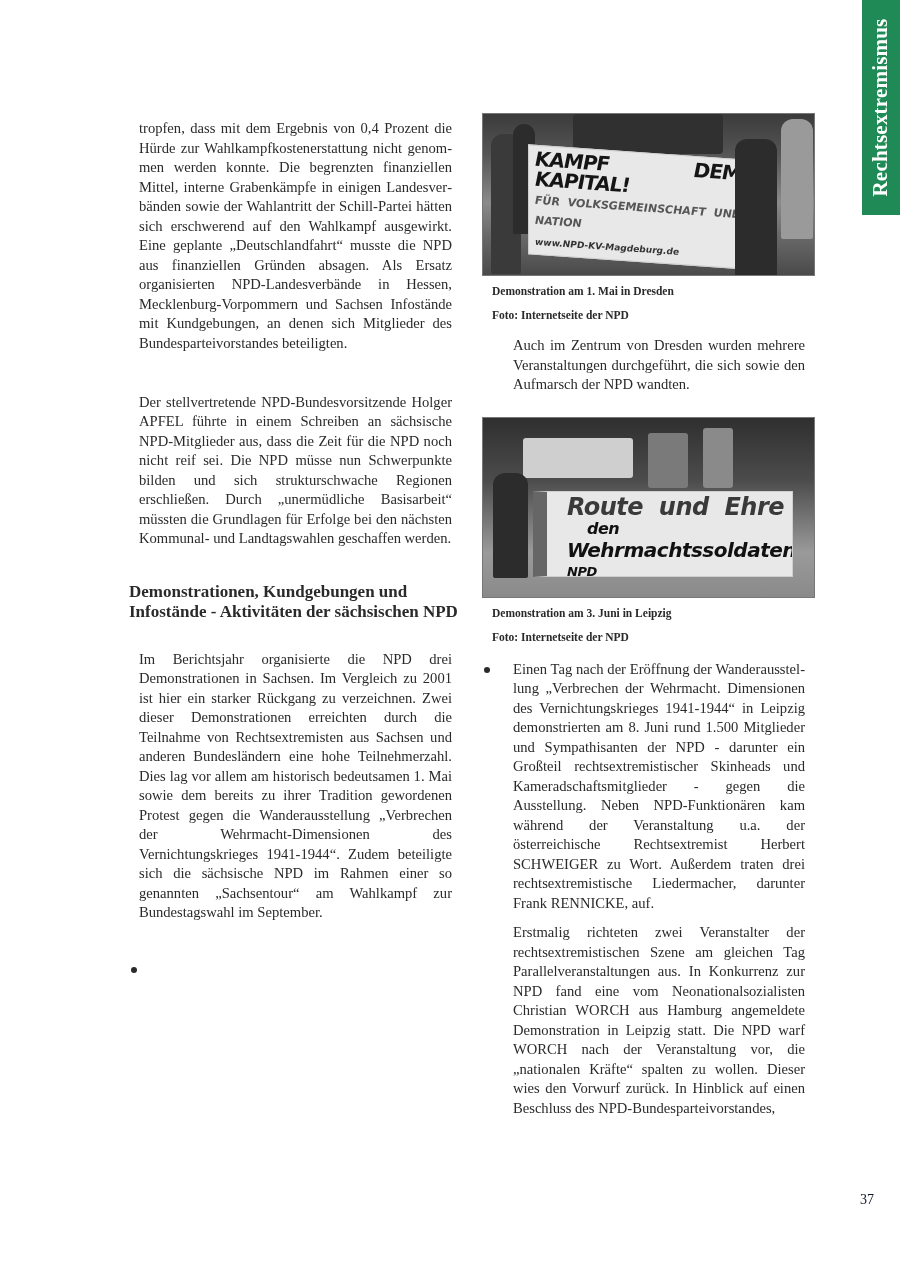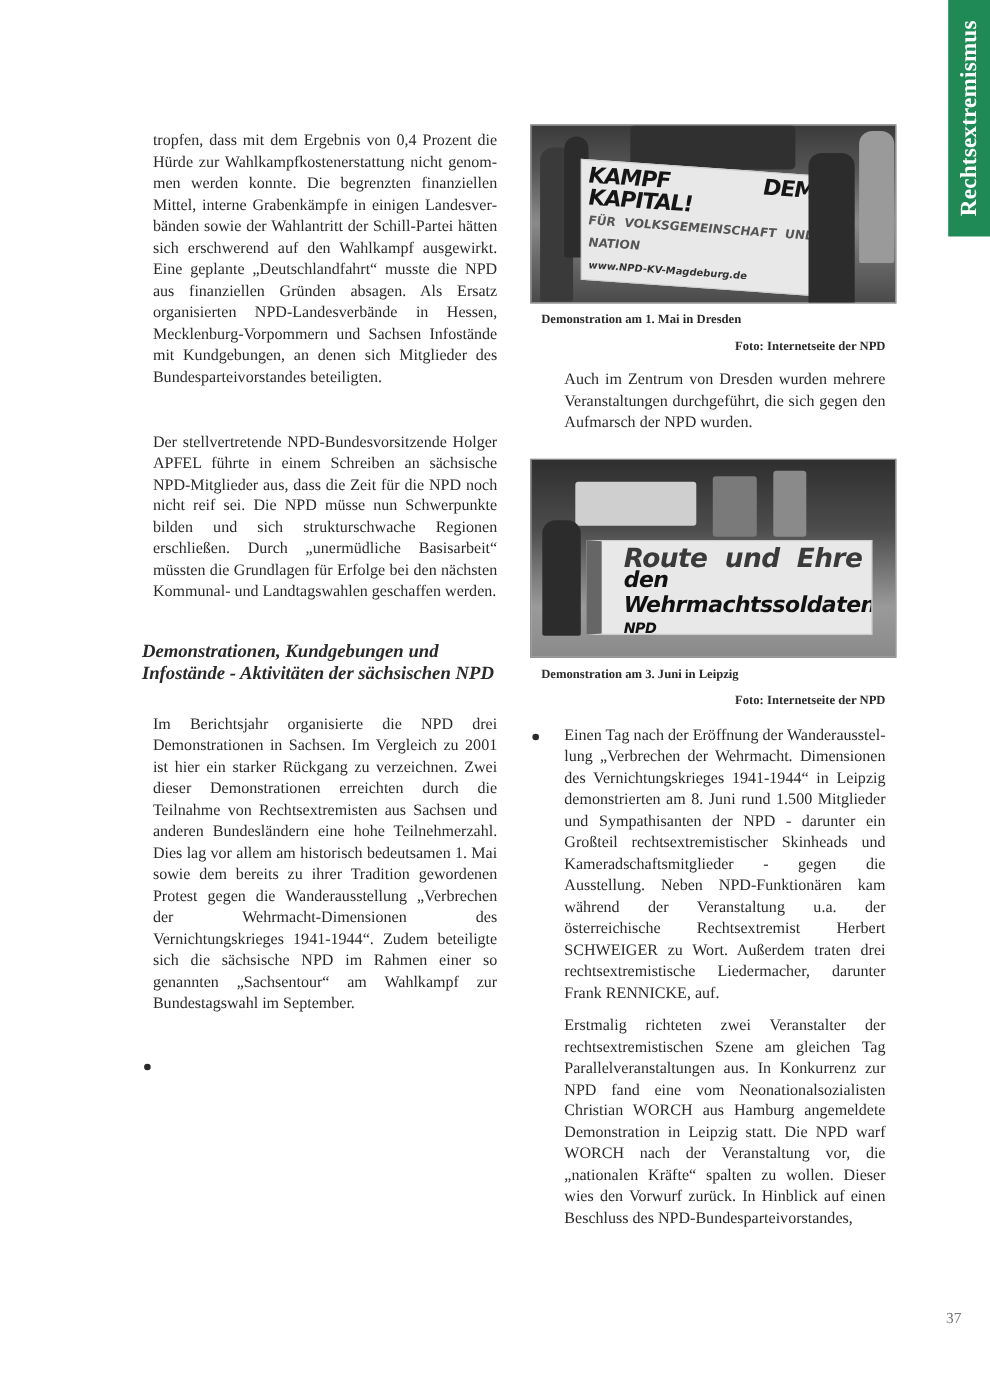--- a/index.html
+++ b/index.html
@@ -31,21 +31,20 @@
     width: 333px;
     font-size: 14.6px;
     line-height: 19.5px;
     text-align: justify;
   }
   .col-left { left: 129px; top: 109px; }
   .col-right { left: 482px; top: 109px; }
   p { margin: 10px; hyphens: manual; }
   .gap { height: 19.5px; }
   .heading {
-    font-style: italic;
     font-size: 17px;
     line-height: 20px;
     text-align: left;
     margin-top: 33px;
     margin-bottom: 28px;
     color: #2a2a2a;
   }
   .bullet {
     position: relative;
     padding-left: 21px;
@@ -82,37 +81,37 @@
   .banner1 .b-l2 { font-size: 11px; color: #555; display: block; margin-top: 2px; }
   .banner1 .b-l3 { font-size: 9px; color: #333; display: block; margin-top: 3px; }
   .banner1 .b-l4 { font-size: 22px; display: block; text-align: right; margin-top: 6px; }
   .figure-person {
     position: absolute;
     background: #2c2c2c;
     border-radius: 12px 12px 2px 2px;
   }
   .banner2 { left: 50px; top: 73px; width: 260px; height: 86px; padding: 6px 8px 0 20px; border-left: 14px solid #666; }
   .banner2 .b2-l1 { font-size: 24px; display: block; color: #3a3a3a; letter-spacing: -0.5px; }
-  .banner2 .b2-l1 em { font-size: 20px; color: #111; font-style: italic; }
+  .banner2 .b2-l1 em { font-size: 16px; color: #111; font-style: italic; margin-left: 20px; }
   .banner2 .b2-l2 { font-size: 20px; display: block; color: #111; margin-top: 2px; letter-spacing: -0.5px; }
   .banner2 .b2-l2 small { font-size: 13px; }
   .caption {
     font-size: 11.5px;
     line-height: 14px;
     text-align: left;
     color: #2a2a2a;
     font-weight: bold;
   }
   .caption-left { margin-top: 8px; }
-  .caption-right { text-align: right; margin-top: 10px; }
+  .caption-right { text-align: left; margin-top: 10px; }
   .page-number {
     position: absolute;
     left: 860px; top: 1192px;
     font-size: 14px;
-    color: #737373;
+    color: #0f172a;
   }
 </style>
 </head>
 <body>
 
 <div class="side-tab">
   <span>Rechtsextremismus</span>
 </div>
 
 <div class="col col-left">
@@ -138,21 +137,21 @@
       <span class="b-l3">www.NPD-KV-Magdeburg.de</span>
       <span class="b-l4">NPD</span>
     </div>
     <div class="figure-person" style="left:252px;top:25px;width:42px;height:138px;"></div>
     <div class="figure-person" style="left:298px;top:5px;width:32px;height:120px;background:#9a9a9a;"></div>
   </div>
   <p class="caption caption-left">Demonstration am 1. Mai in Dresden</p>
   <p class="caption caption-right">Foto: Internetseite der NPD</p>
 
   <div style="padding-left:21px; margin-top:14px;">
-    <p>Auch im Zentrum von Dresden wurden mehrere Veranstaltungen durchgeführt, die sich gegen den Aufmarsch der NPD wurden.</p>
+    <p>Auch im Zentrum von Dresden wurden mehrere Veranstaltungen durchgeführt, die sich sowie den Aufmarsch der NPD wandten.</p>
   </div>
 
   <div class="photo photo2" style="margin-top:22px;">
     <div class="figure-person" style="left:40px;top:20px;width:110px;height:40px;background:#cfcfcf;border-radius:3px;"></div>
     <div class="figure-person" style="left:165px;top:15px;width:40px;height:55px;background:#7a7a7a;border-radius:3px;"></div>
     <div class="figure-person" style="left:220px;top:10px;width:30px;height:60px;background:#8a8a8a;border-radius:3px;"></div>
     <div class="figure-person" style="left:10px;top:55px;width:35px;height:105px;"></div>
     <div class="banner banner2">
       <span class="b2-l1"><span>Route und Ehre</span> <em>den</em></span>
       <span class="b2-l2"><span>Wehrmachtssoldaten!</span> <small>NPD</small></span>

